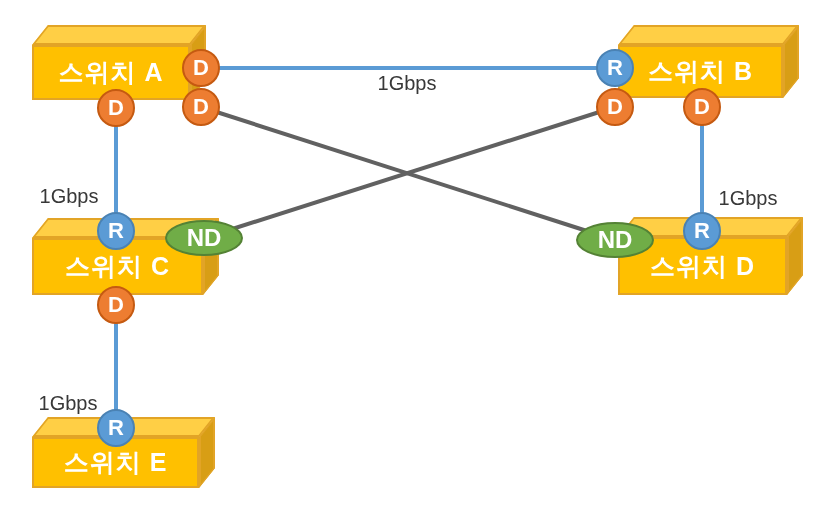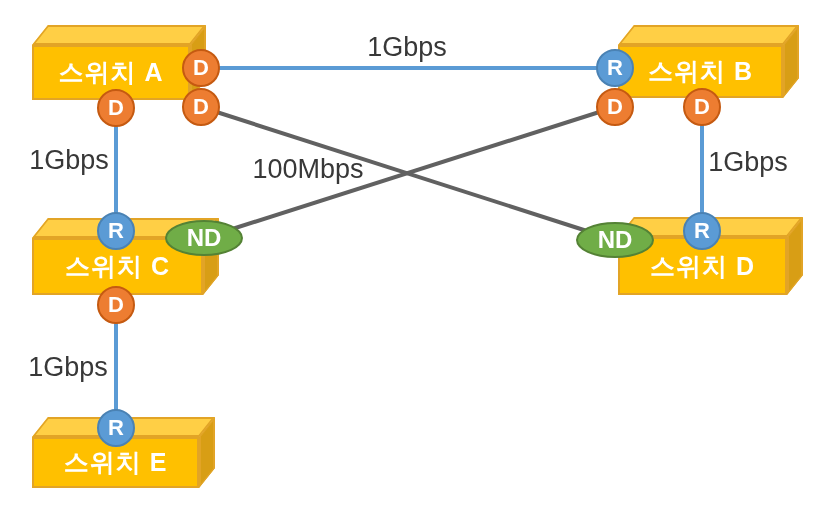--- a/index.html
+++ b/index.html
@@ -86,23 +86,24 @@
     background: var(--nondesignated-port);
     border: 2.5px solid var(--nondesignated-port-border);
     font-size: 24px;
   }
 
   
   .link-label {
     position: absolute;
     transform: translate(-50%, -50%);
     color: var(--label-text);
-    font-size: 27px;
+    font-size: 20px;
     white-space: nowrap;
     z-index: 5;
+    margin-top: 36px;
   }
 </style>
 </head>
 <body>
 
 <div class="canvas">
 
   <div class="cube" style="left:32px; top:25px; --w:158px; --h:55px;">
     <div class="cube-top"></div>
     <div class="cube-side"></div>
@@ -162,15 +163,14 @@
   <div class="port port-nd" style="left:165px; top:220px;">ND</div>
   <div class="port port-d" style="left:97px;  top:286px;">D</div>
   <div class="port port-r" style="left:683px; top:212px;">R</div>
   <div class="port port-nd" style="left:576px; top:222px;">ND</div>
   <div class="port port-r" style="left:97px;  top:409px;">R</div>
 
   <div class="link-label" style="left:407px; top:47px;">1Gbps</div>
   <div class="link-label" style="left:69px;  top:160px;">1Gbps</div>
   <div class="link-label" style="left:748px; top:162px;">1Gbps</div>
   <div class="link-label" style="left:68px;  top:367px;">1Gbps</div>
-  <div class="link-label" style="left:308px; top:169px;">100Mbps</div>
 
 </div>
 
 </body></html>

